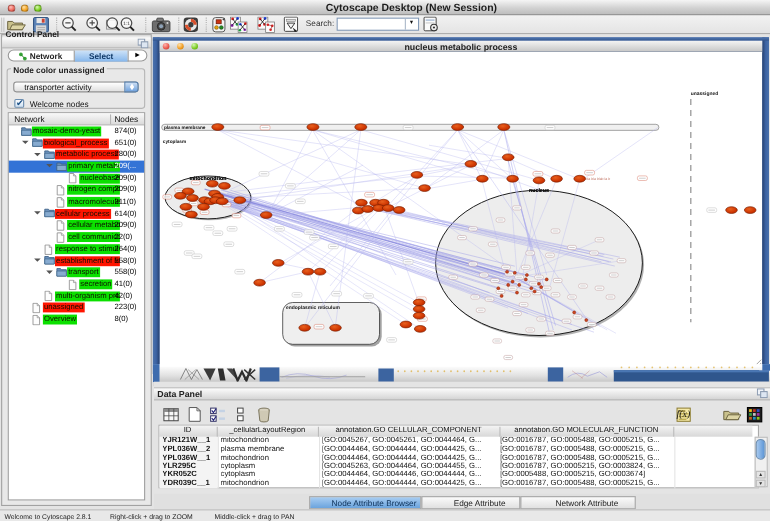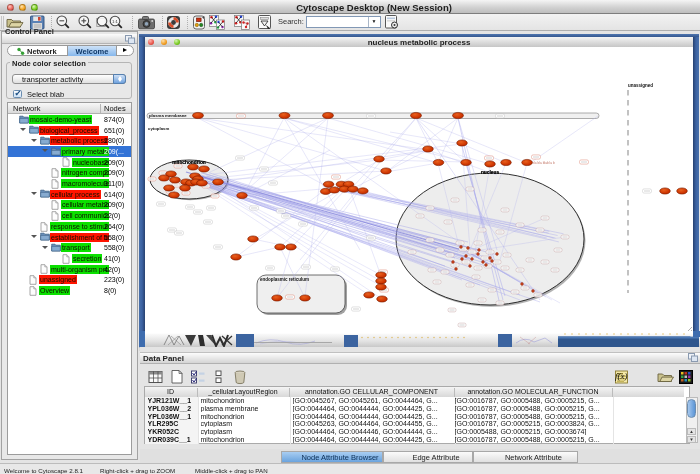--- a/index.html
+++ b/index.html
@@ -197,28 +197,28 @@
       <rect x="3.5" y="3" width="6" height="5.5" fill="#dde6f2" stroke="#8a9ab0"></rect>
     </svg>
 <div id="tabbar"></div>
 <svg class="abs" style="left:17px;top:47px" width="8" height="9" viewBox="0 0 8 9">
       <circle cx="2" cy="2.5" r="1.7" fill="#3aa53a"></circle>
       <circle cx="5.6" cy="6.2" r="1.7" fill="#3aa53a"></circle>
       <line x1="2" y1="2.5" x2="5.6" y2="6.2" stroke="#228822" stroke-width="0.9"></line>
     </svg>
 <div id="tabnetlab">Network</div>
 <div id="tabmos"></div>
-<div id="tabmoslab">Welcome</div>
+<div id="tabmoslab">Select</div>
 <div id="tabarr"></div>
 <div id="grpbox"></div>
-<div id="grplab">Node color selection</div>
+<div id="grplab">Node color unassigned</div>
 <div id="combo">transporter activity</div>
 <div id="combobtn"></div>
 <div id="cbx"></div>
-<div id="cbxlab">Select blab</div>
+<div id="cbxlab">Welcome nodes</div>
 <div id="treewrap"></div>
 <div id="treehead">
       <span class="n1">Network</span>
       <span class="s"></span>
       <span class="n2">Nodes</span>
     </div>
 <div class="trow" style="top:113.8px;">
 <svg class="ticon" style="left:11px" width="10" height="9" viewBox="0 0 10 9">
         <path d="M0.7 2.6 L0.7 1.2 L4 1.2 L4.8 2.2 L9.3 2.2 L9.3 8 L0.7 8 Z" fill="#6b91bc" stroke="#3c6186" stroke-width="0.8"></path>
         <path d="M0.7 3.4 L9.3 3.4 L9.3 8 L0.7 8 Z" fill="#87abd0" stroke="#3c6186" stroke-width="0.6"></path>

